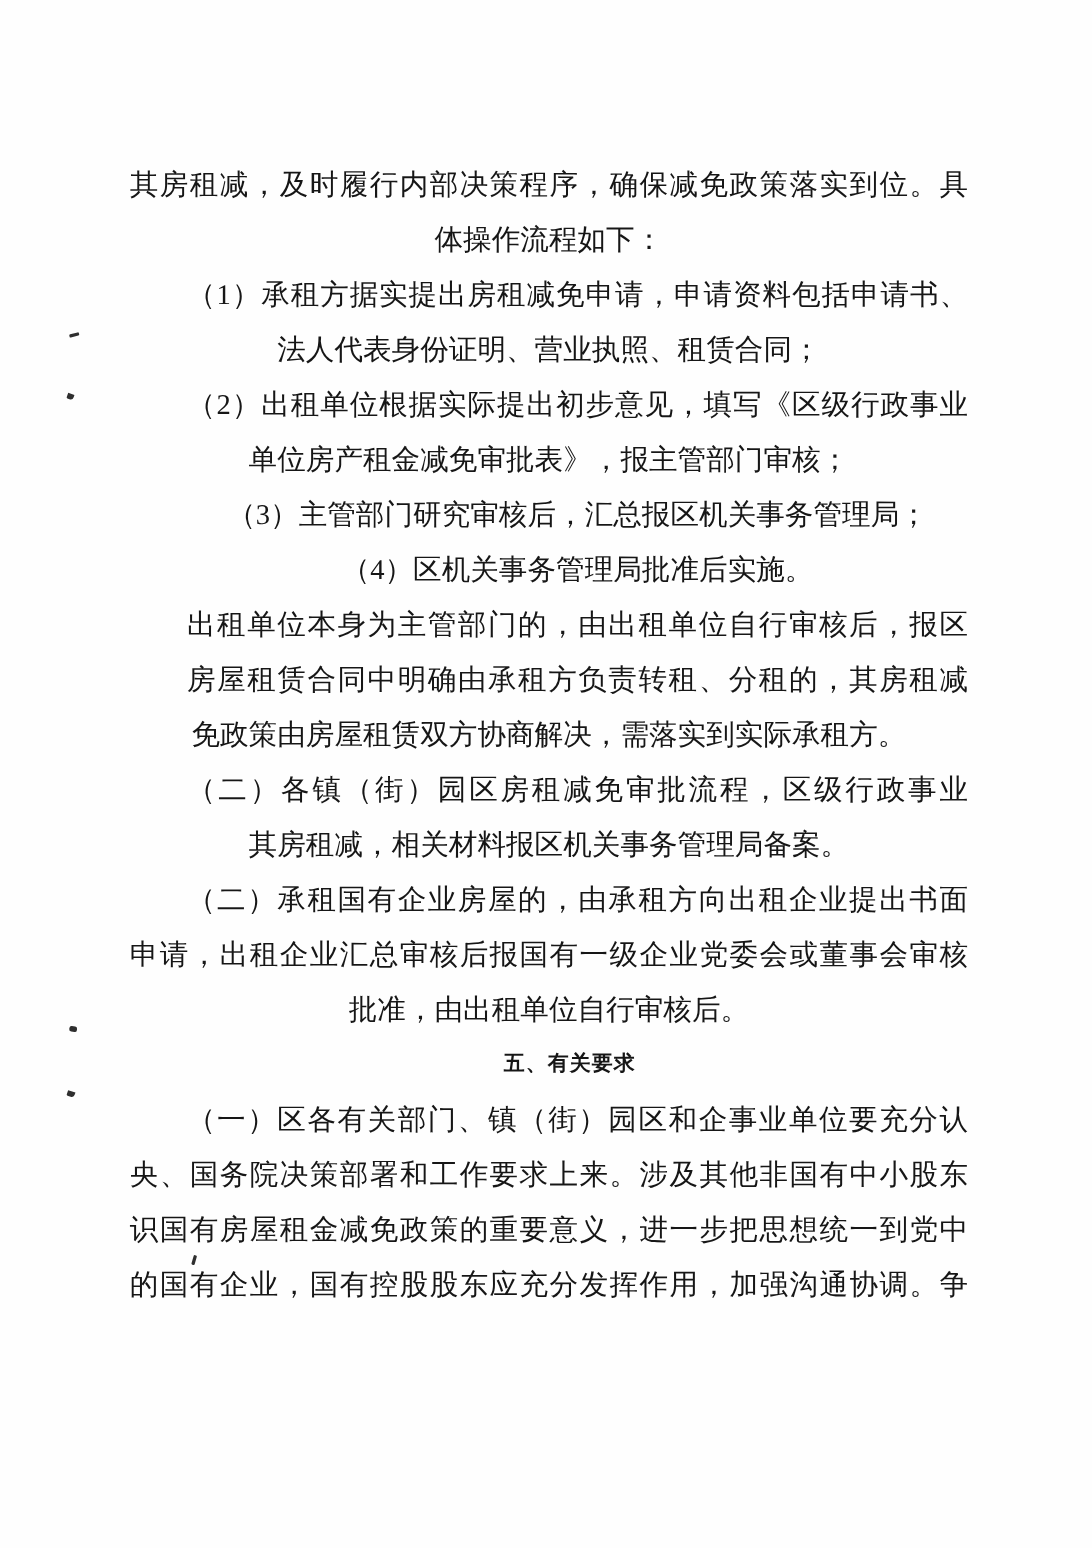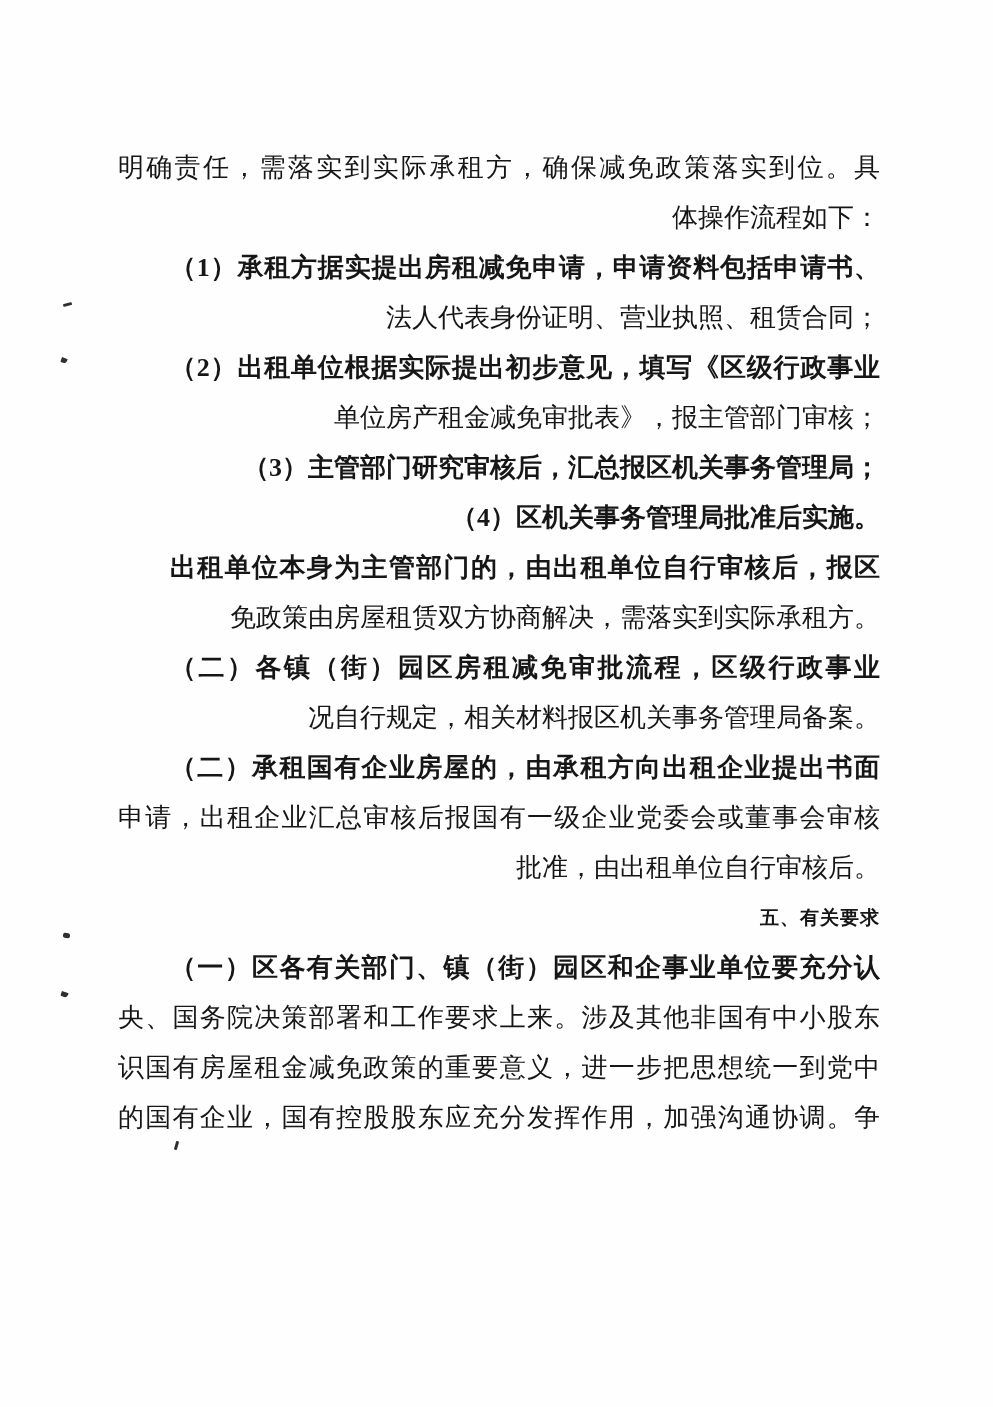--- a/index.html
+++ b/index.html
@@ -21,31 +21,30 @@
     left: 118px;
     top: 143px;
     width: 762px;
   }
   .line {
     font-size: 26px;
     line-height: 50px;
     height: 50px;
     color: #161616;
     white-space: normal;
-    text-align: right;
+    text-align: center;
   }
   
   .j {
     text-align: justify;
     text-align-last: justify;
   }
   
   .ind {
     text-indent: 2em;
-    font-weight: bold;
   }
   
   .head {
     font-family: "Liberation Sans", sans-serif;
     font-weight: 900;
     font-size: 19px;
     letter-spacing: 1px;
   }
   
   .speck {
@@ -58,32 +57,33 @@
   .speck.s3 { left: 63px;  top: 933px;  width: 7px; height: 5px; transform: rotate(8deg); border-radius: 2px; }
   .speck.s4 { left: 61px;  top: 992px;  width: 7px; height: 5px; transform: rotate(18deg); border-radius: 0 0 3px 1px; }
   .speck.s5 { left: 175px; top: 1141px; width: 3px; height: 9px; transform: rotate(16deg); }
 </style>
 </head>
 <body>
 
 <div class="page">
 
   <div class="textblock">
-    <div class="line j">明确责任，需落实到实际承租方，确保减免政策落实到位。具</div>
+    <div class="line j">其房租减，及时履行内部决策程序，确保减免政策落实到位。具</div>
     <div class="line">体操作流程如下：</div>
     <div class="line j ind">（1）承租方据实提出房租减免申请，申请资料包括申请书、</div>
     <div class="line">法人代表身份证明、营业执照、租赁合同；</div>
     <div class="line j ind">（2）出租单位根据实际提出初步意见，填写《区级行政事业</div>
     <div class="line">单位房产租金减免审批表》，报主管部门审核；</div>
     <div class="line ind">（3）主管部门研究审核后，汇总报区机关事务管理局；</div>
     <div class="line ind">（4）区机关事务管理局批准后实施。</div>
     <div class="line j ind">出租单位本身为主管部门的，由出租单位自行审核后，报区</div>
+    <div class="line j ind">房屋租赁合同中明确由承租方负责转租、分租的，其房租减</div>
     <div class="line">免政策由房屋租赁双方协商解决，需落实到实际承租方。</div>
     <div class="line j ind">（二）各镇（街）园区房租减免审批流程，区级行政事业</div>
-    <div class="line">况自行规定，相关材料报区机关事务管理局备案。</div>
+    <div class="line">其房租减，相关材料报区机关事务管理局备案。</div>
     <div class="line j ind">（二）承租国有企业房屋的，由承租方向出租企业提出书面</div>
     <div class="line j">申请，出租企业汇总审核后报国有一级企业党委会或董事会审核</div>
     <div class="line">批准，由出租单位自行审核后。</div>
     <div class="line ind head">五、有关要求</div>
     <div class="line j ind">（一）区各有关部门、镇（街）园区和企事业单位要充分认</div>
     <div class="line j">央、国务院决策部署和工作要求上来。涉及其他非国有中小股东</div>
     <div class="line j">识国有房屋租金减免政策的重要意义，进一步把思想统一到党中</div>
     <div class="line j">的国有企业，国有控股股东应充分发挥作用，加强沟通协调。争</div>
   </div>
 

